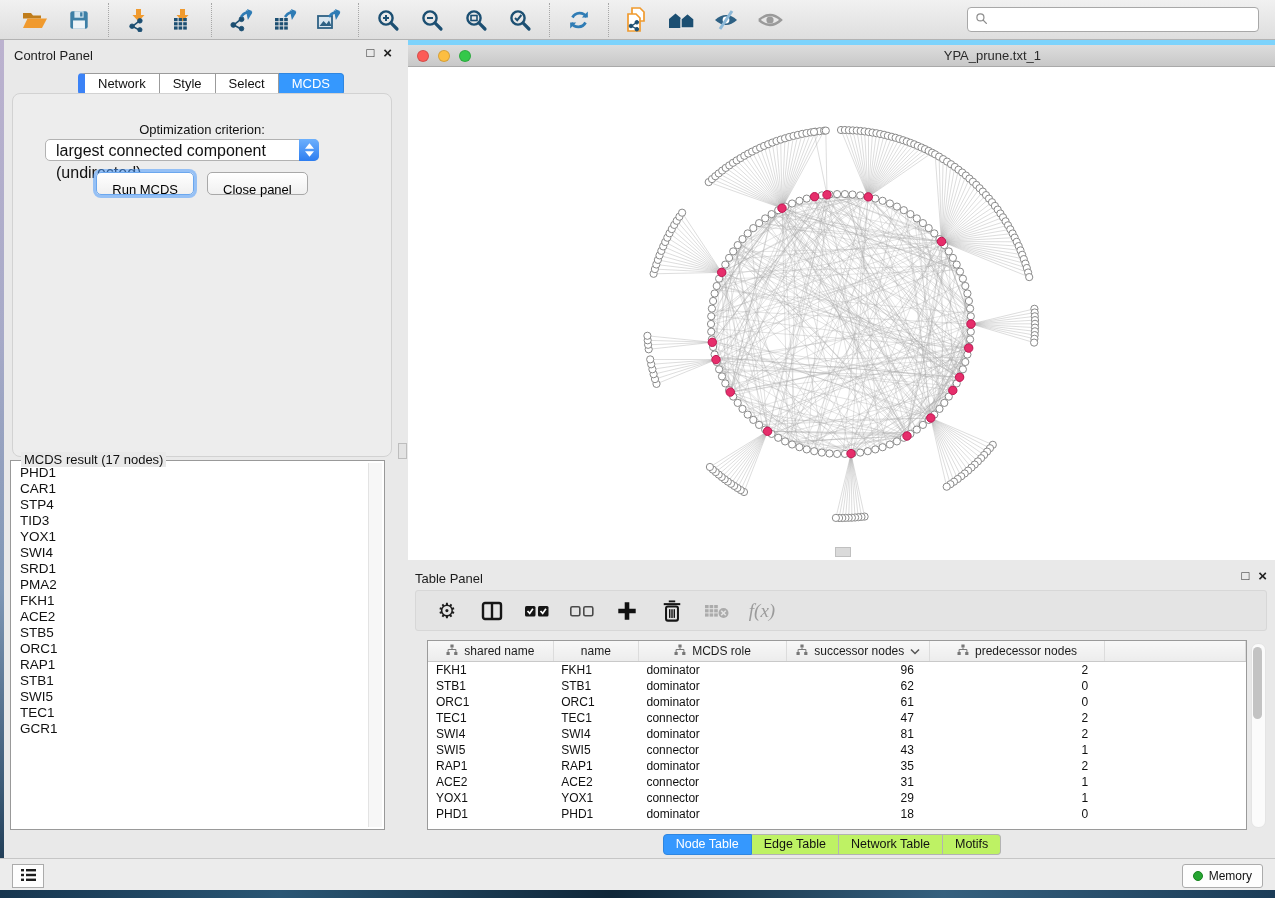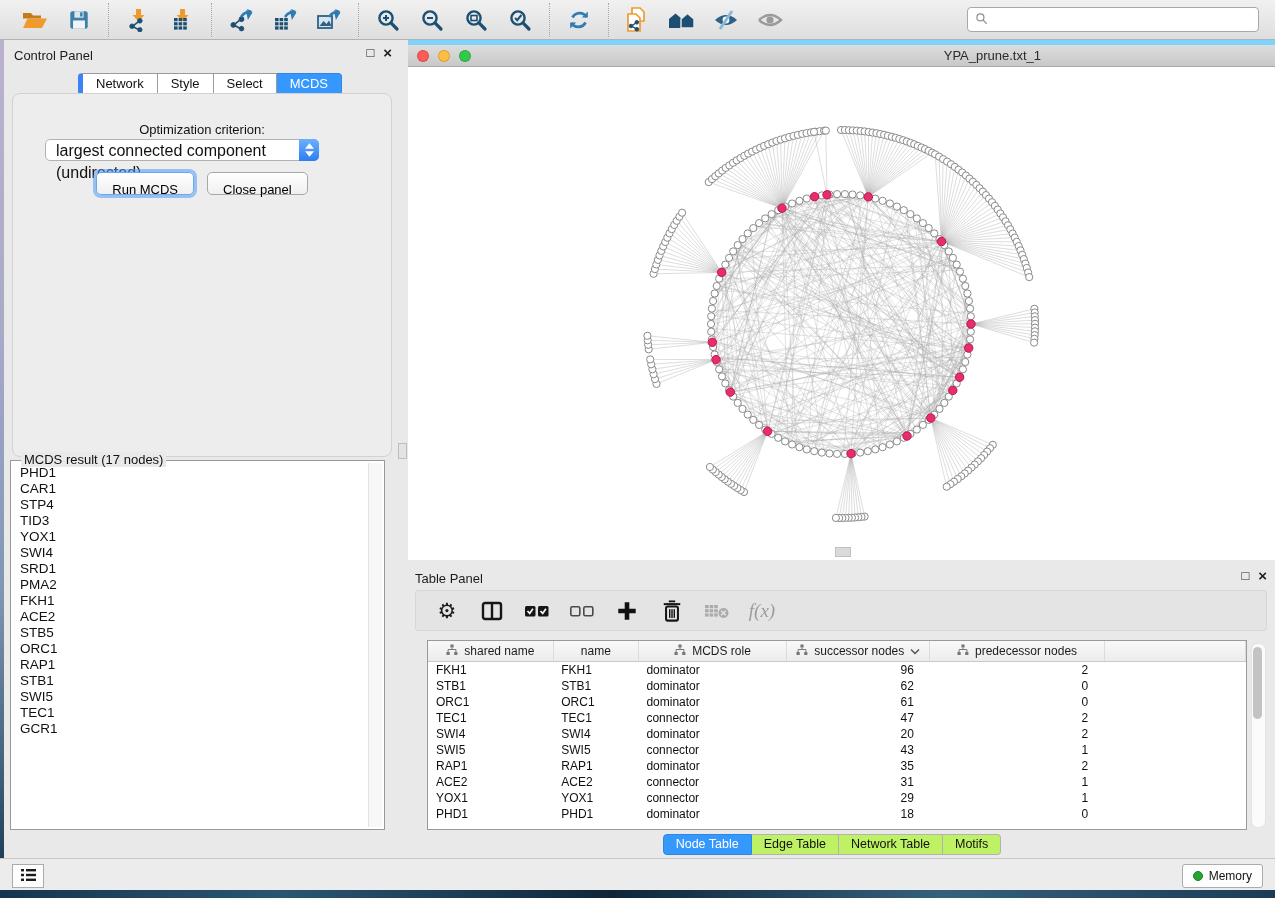--- a/index.html
+++ b/index.html
@@ -22,21 +22,21 @@
              background:linear-gradient(90deg,#16354e,#2a5674 22%,#0f2638 48%,#35607e 74%,#1b3c57);}
   
   .cpanel{position:absolute;left:4px;top:40px;width:396px;height:818px;background:#e9e9e9;}
   .panel-title{position:absolute;left:10px;top:8px;font-size:13px;color:#1c1c1c;}
   .panel-btns{position:absolute;right:8px;top:6px;display:flex;gap:9px;align-items:center;}
   .pb{font-size:13px;color:#222;cursor:pointer;line-height:14px;}
   .pb.x{font-weight:bold;font-size:15px;}
   .cp-tabs{position:absolute;left:74px;top:33px;display:flex;}
   .tab{height:20px;line-height:20px;padding:0 13px;background:#fff;border:1px solid #9b9b9b;border-left:none;
        font-size:13px;cursor:pointer;}
-  .tab:first-child{border-left:5px solid #3b82f6;border-radius:4px 0 0 4px;}
+  .tab:first-child{border-left:7px solid #3b82f6;border-radius:4px 0 0 4px;}
   .tab:last-child{border-radius:0 4px 4px 0;}
   .tab.active{background:#3598fe;color:#fff;border-color:#2f86e0;}
   .cp-box{position:absolute;left:8px;top:53px;width:378px;height:362px;background:#ededed;
           border:1px solid #d2d2d2;border-radius:8px;}
   .opt-label{text-align:center;margin-top:28px;font-size:13px;}
   .opt-select{position:absolute;left:32px;top:45px;width:274px;height:22px;background:#fff;
               border:1px solid #b2b2b2;border-radius:5px;font-size:16px;line-height:22px;
               padding-left:10px;box-sizing:border-box;cursor:pointer;}
   .opt-stepper{position:absolute;right:-1px;top:-1px;width:20px;height:22px;border-radius:0 5px 5px 0;
                background:linear-gradient(#6cb0fd,#2d7df0);display:flex;flex-direction:column;
@@ -1294,21 +1294,21 @@
               <td>TEC1</td>
               <td>connector</td>
               <td class="num">47</td>
               <td class="num">2</td>
               <td></td>
             </tr>
             <tr>
               <td>SWI4</td>
               <td>SWI4</td>
               <td>dominator</td>
-              <td class="num">20</td>
+              <td class="num">81</td>
               <td class="num">2</td>
               <td></td>
             </tr>
             <tr>
               <td>SWI5</td>
               <td>SWI5</td>
               <td>connector</td>
               <td class="num">43</td>
               <td class="num">1</td>
               <td></td>

